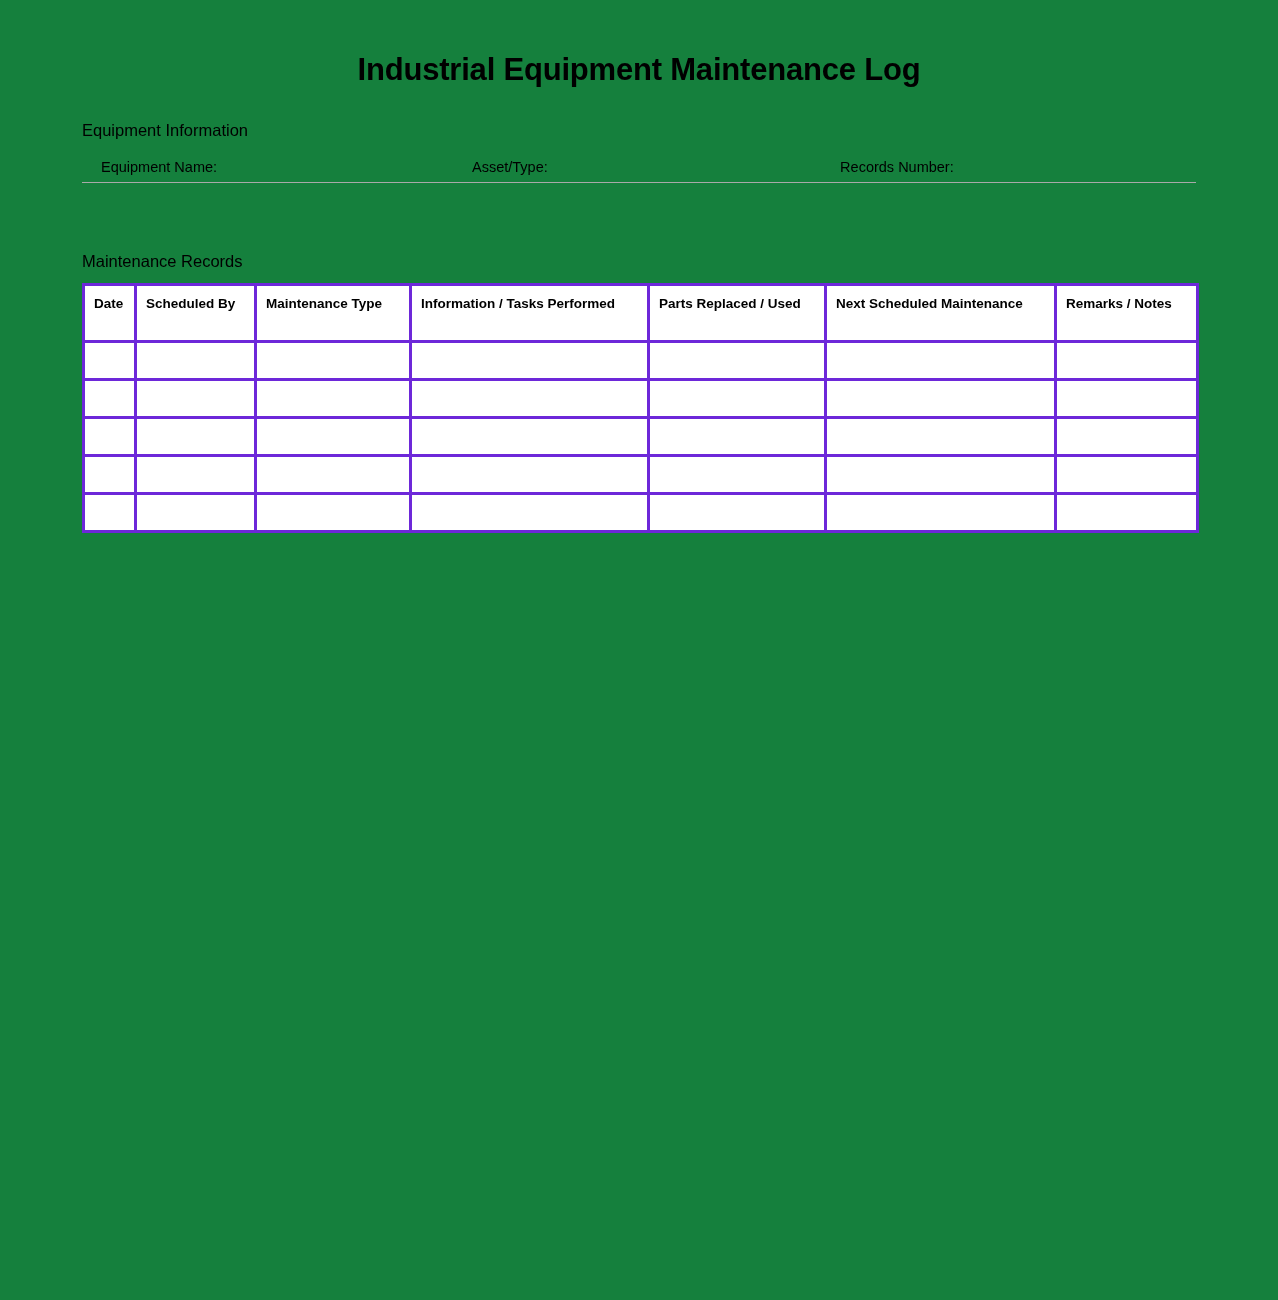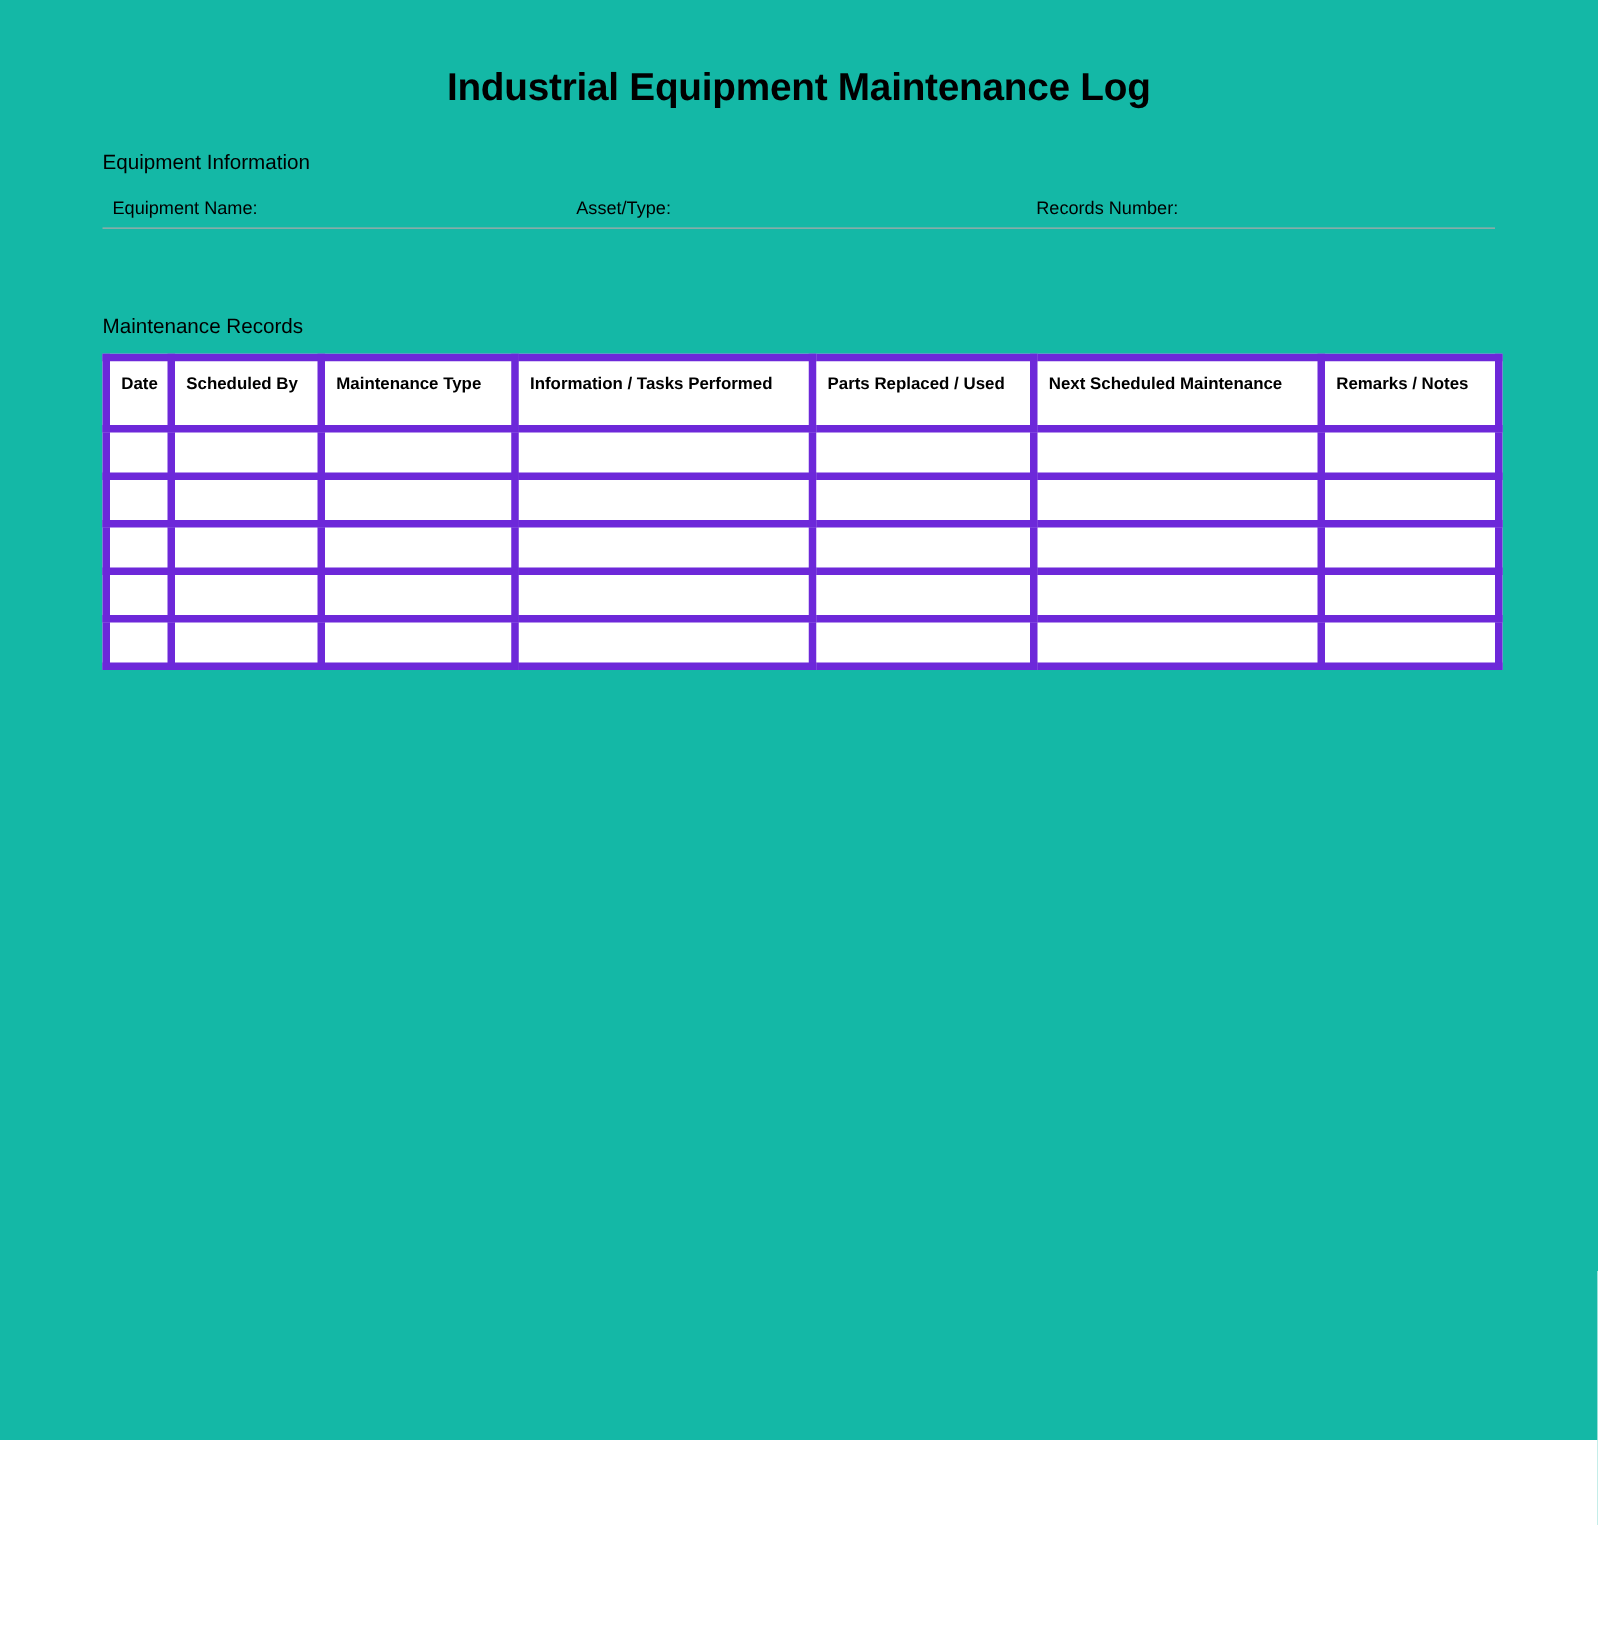--- a/index.html
+++ b/index.html
@@ -11,22 +11,22 @@
     width: 1278px;
     height: 1300px;
     font-family: "Liberation Sans", sans-serif;
     color: #000000;
     -webkit-font-smoothing: antialiased;
   }
 
   .page {
     position: relative;
     width: 1278px;
-    height: 1152px;
-    background: #14b8a6;
+    height: 1300px;
+    background: #15803d;
     box-sizing: border-box;
   }
 
   
   .doc-title {
     position: absolute;
     top: 52px;
     left: 0;
     width: 1278px;
     text-align: center;
@@ -63,38 +63,39 @@
     width: 100%;
     height: 30px;
     align-items: center;
   }
   .equip-cell {
     font-size: 14.5px;
     color: #000000;
     white-space: nowrap;
     padding-left: 8px;
     box-sizing: border-box;
+    margin-left: 11px;
   }
   .equip-cell.c1 { width: 371px; }
   .equip-cell.c2 { width: 368px; }
   .equip-cell.c3 { width: 375px; }
 
   
   .records-table {
     position: absolute;
     top: 283px;
     left: 82px;
     width: 1114px;
     border-collapse: collapse;
     table-layout: fixed;
     background: #ffffff;
   }
   .records-table th,
   .records-table td {
-    border: 6px solid #6d28d9;
+    border: 3px solid #6d28d9;
     vertical-align: top;
     box-sizing: border-box;
   }
   .records-table th {
     font-size: 13.5px;
     font-weight: bold;
     text-align: left;
     padding: 9px 9px 9px 9px;
     line-height: 1.32;
     height: 57px;

